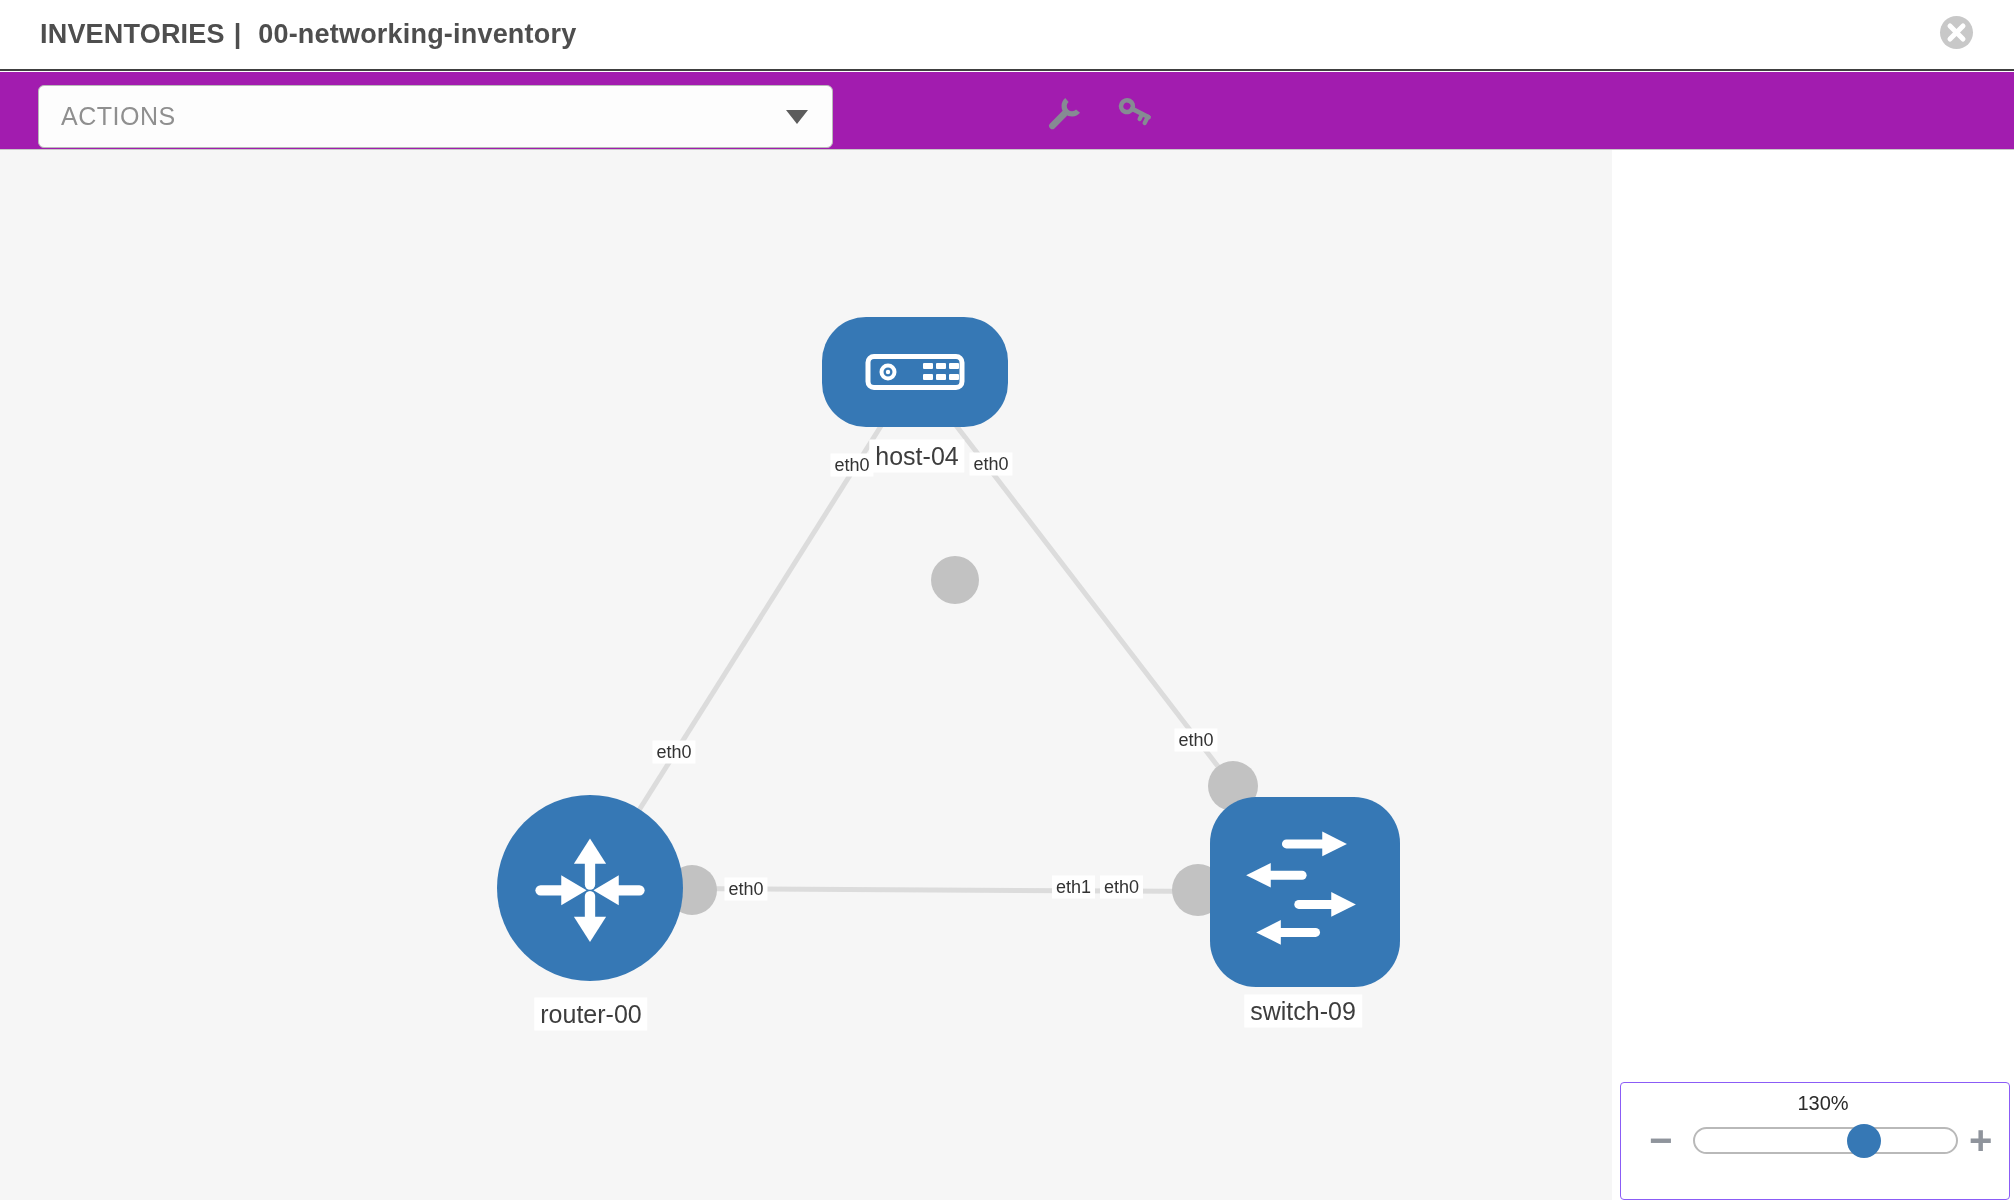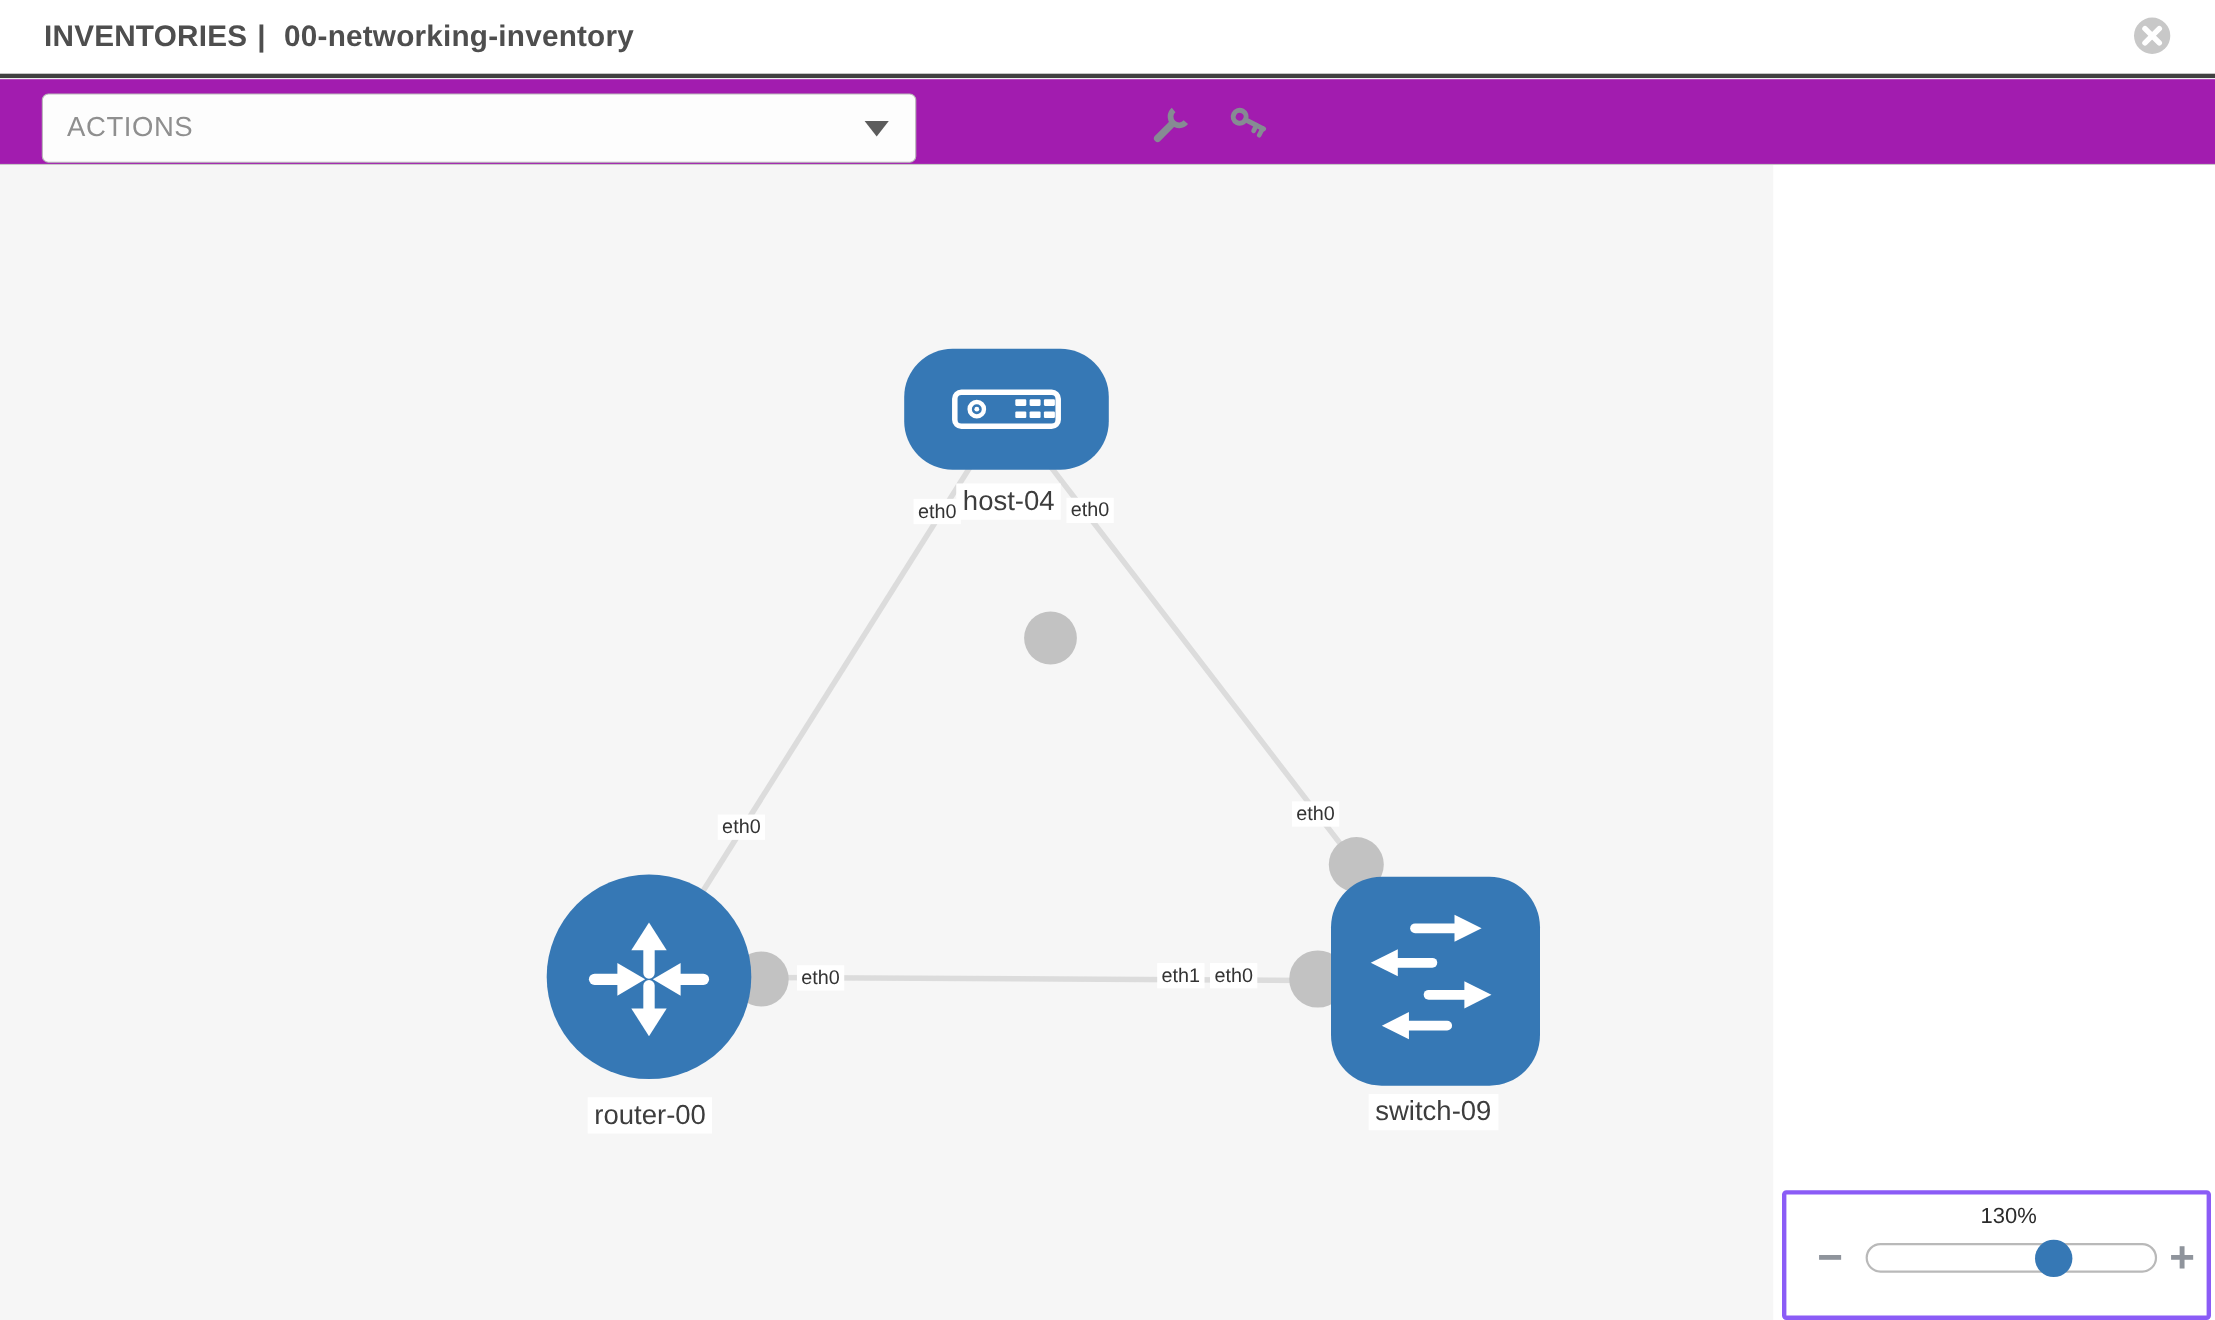--- a/index.html
+++ b/index.html
@@ -1,21 +1,21 @@
 <!DOCTYPE html>
 <html><head>
 <meta charset="utf-8">
 <style>
   * { margin: 0; padding: 0; box-sizing: border-box; }
   html, body { width: 2014px; height: 1200px; overflow: hidden; background: #ffffff;
     font-family: "Liberation Sans", sans-serif; }
 
   
   .app-header { position: absolute; left: 0; top: 0; width: 2014px; height: 71px;
-    background: #ffffff; border-bottom: 4px solid #404040; display: flex; align-items: center; }
+    background: #ffffff; border-bottom: 2px solid #404040; display: flex; align-items: center; }
   .title { margin-left: 40px; font-size: 27px; font-weight: 700; color: #4e4e4e; letter-spacing: 0.2px; }
   .title span { margin-right: 9px; }
   .title span:last-child { margin-right: 0; }
   .close-btn { position: absolute; right: 40px; top: 15px; width: 35px; height: 35px; cursor: pointer; }
 
   
   .toolbar { position: absolute; left: 0; top: 72px; width: 2014px; height: 78px;
     background: #a21caf; border-bottom: 1px solid #c7c7c7; }
   .dropdown { position: absolute; top: 13px; height: 63px; background: #fdfdfd;
     border: 1px solid #b9b9b9; border-radius: 6px; display: flex; align-items: center; }
@@ -35,21 +35,21 @@
 
   .node-label, .iface-label { position: absolute; background: #ffffff; color: #3d3d3d;
     white-space: nowrap; z-index: 2; }
   .node-label { transform: translate(-50%, -50%); font-size: 25px; padding: 2px 6px; }
   .iface-label { transform: translate(-50%, -50%); font-size: 18px; padding: 1px 4px; color: #333333; }
   .iface-left { transform: translateY(-50%); }   
   .z3 { z-index: 3; }
 
   
   .zoom-panel { position: absolute; left: 1620px; top: 1082px; width: 390px; height: 118px;
-    background: #ffffff; border: 4px solid #8b5cf6; border-radius: 4px; z-index: 5; }
+    background: #ffffff; border: 1px solid #8b5cf6; border-radius: 4px; z-index: 5; }
   .zoom-level { position: absolute; left: 102px; top: 9px; width: 200px; text-align: center;
     font-size: 20px; color: #2b2b2b; }
   .zoom-minus, .zoom-plus { position: absolute; font-size: 40px; font-weight: 700; color: #8f949c;
     line-height: 34px; cursor: pointer; }
   .zoom-minus { left: 28px; top: 40px; }
   .zoom-plus { left: 348px; top: 40px; }
   .zoom-track { position: absolute; left: 72px; top: 44px; width: 265px; height: 27px;
     background: #ffffff; border: 2px solid #b9b9b9; border-radius: 14px; cursor: pointer; }
   .zoom-thumb { position: absolute; left: 226px; top: 41px; width: 34px; height: 34px;
     border-radius: 50%; background: #3678b5; cursor: grab; }

